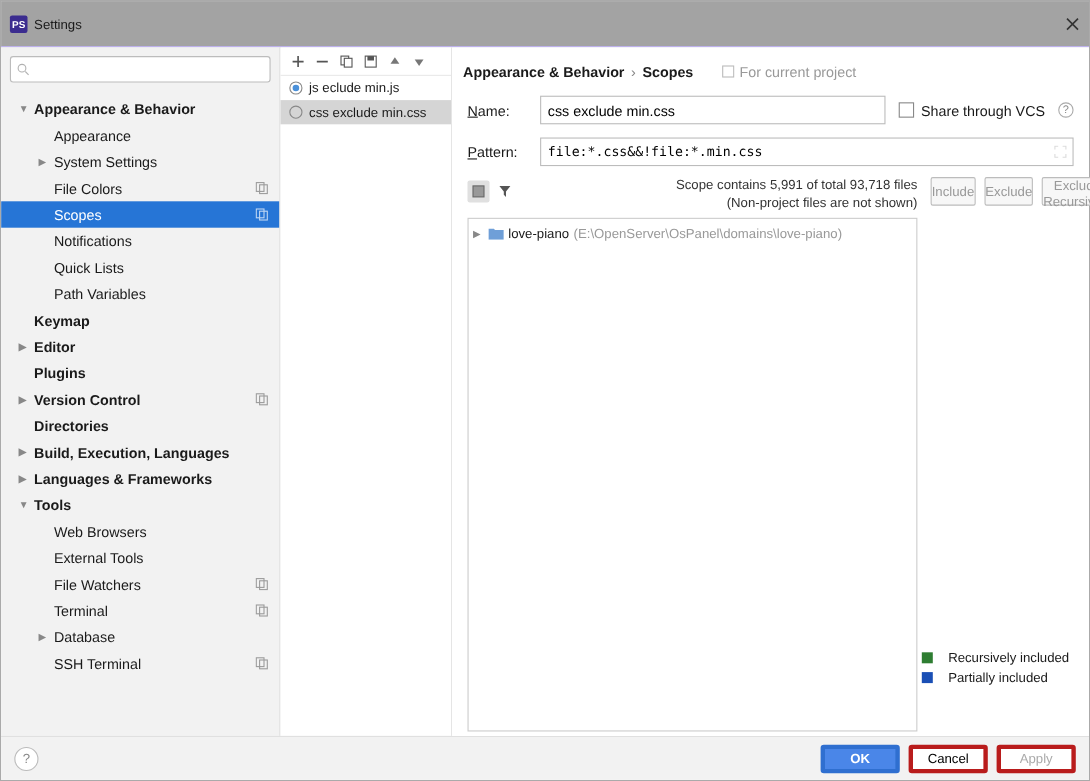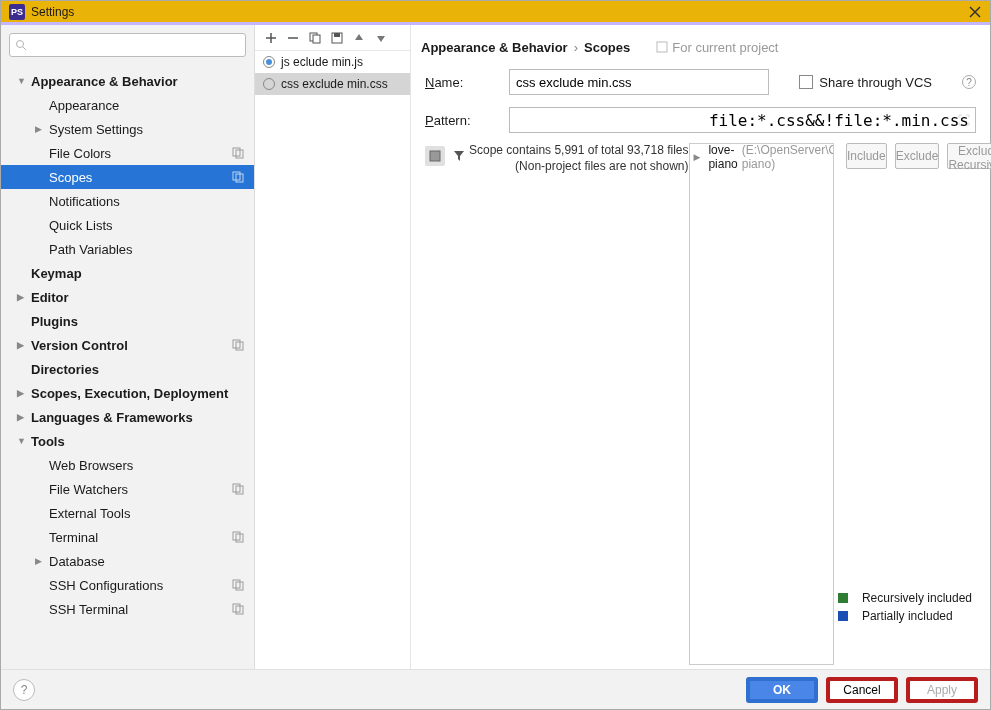--- a/index.html
+++ b/index.html
@@ -1,18 +1,18 @@
 <!DOCTYPE html>
 <html><head>
 <meta charset="utf-8">
 <style>
 * { box-sizing: border-box; margin: 0; padding: 0; }
 body { font-family: "Segoe UI", Arial, sans-serif; font-size: 12px; color: #1a1a1a; background: #f2f2f2; width: 991px; height: 710px; overflow: hidden; }
 .window { width: 991px; height: 710px; display: flex; flex-direction: column; background: #fff; border: 1px solid #aaa; }
-.titlebar { display: flex; align-items: center; height: 24px; padding: 0 8px; background: #eab308; border-bottom: 3px solid #c4b5fd; }
+.titlebar { display: flex; align-items: center; height: 42px; padding: 0 8px; background: #a3a3a3; border-bottom: 1px solid #c4b5fd; }
 .titlebar .app-icon { width: 16px; height: 16px; background: #3b2c8f; color: #fff; font-size: 9px; font-weight: bold; display: flex; align-items: center; justify-content: center; border-radius: 2px; margin-right: 6px; }
 .titlebar .title { flex: 1; font-size: 12px; }
 .titlebar .close { width: 14px; height: 14px; cursor: pointer; }
 .body { flex: 1; display: flex; min-height: 0; }
 .sidebar { width: 254px; background: #f2f2f2; display: flex; flex-direction: column; border-right: 1px solid #ddd; }
 .search-wrap { padding: 8px; }
 .search { width: 100%; height: 24px; border: 1px solid #bcbcbc; border-radius: 3px; padding: 0 6px 0 24px; background: #fff; }
 .search-wrap { position: relative; }
 .search-icon { position: absolute; left: 14px; top: 50%; transform: translateY(-50%); width: 12px; height: 12px; opacity: .5; }
 .tree { flex: 1; overflow-y: auto; padding-top: 4px; }
@@ -30,30 +30,30 @@
 .toolbar-sm { height: 26px; display: flex; align-items: center; padding: 0 6px; gap: 2px; border-bottom: 1px solid #e8e8e8; }
 .tb-btn { width: 20px; height: 20px; display: flex; align-items: center; justify-content: center; cursor: pointer; color: #6a6a6a; border-radius: 2px; }
 .list { flex: 1; }
 .list-item { height: 22px; display: flex; align-items: center; padding: 0 8px; gap: 6px; cursor: pointer; font-size: 12px; }
 .list-item.selected { background: #d5d5d5; }
 .radio { width: 12px; height: 12px; border: 1px solid #888; border-radius: 50%; display: inline-flex; align-items: center; justify-content: center; }
 .radio.on::after { content: ""; width: 6px; height: 6px; background: #4a90d9; border-radius: 50%; }
 .main { flex: 1; display: flex; flex-direction: column; background: #fff; min-width: 0; }
 .header-row { display: flex; align-items: center; padding: 6px 12px 0 0; }
 .header-row .breadcrumb { flex: 1; }
-.form-row { display: flex; align-items: center; padding: 6px 14px; gap: 30px; }
+.form-row { display: flex; align-items: center; padding: 6px 14px; gap: 12px; }
 .form-row .label { width: 54px; font-size: 13px; }
 .form-row .label .ul { text-decoration: underline; }
 .text-input { flex: 1; height: 26px; border: 1px solid #bcbcbc; padding: 0 6px; font-size: 13px; background: #fff; }
-.pattern-input { font-family: "Consolas", monospace; font-size: 16px; text-align: right; }
+.pattern-input { font-family: "Consolas", monospace; font-size: 12px; }
 .share { display: flex; align-items: center; gap: 6px; font-size: 13px; }
 .checkbox { width: 14px; height: 14px; border: 1px solid #888; background: #fff; }
 .help-icon { width: 14px; height: 14px; border: 1px solid #aaa; border-radius: 50%; font-size: 10px; display: flex; align-items: center; justify-content: center; color: #888; }
 .detail-body { flex: 1; display: flex; padding: 4px 14px; gap: 12px; min-height: 0; }
-.detail-left { flex: 1; display: flex; flex-direction: row; min-width: 0; }
+.detail-left { flex: 1; display: flex; flex-direction: column; min-width: 0; }
 .detail-toolbar { height: 26px; display: flex; align-items: center; gap: 4px; }
 .stats { text-align: right; font-size: 12px; color: #333; line-height: 1.3; margin-bottom: 6px; }
 .tree-view { flex: 1; border: 1px solid #ccc; padding: 4px; overflow: auto; font-size: 12px; }
 .tree-row { display: flex; align-items: center; gap: 4px; height: 18px; }
 .tree-row .arrow { color: #888; font-size: 9px; width: 10px; }
 .folder-icon { width: 14px; height: 11px; fill: #6f9fd8; }
 .tree-row .path { color: #999; }
 .detail-right { width: 130px; display: flex; flex-direction: row; gap: 8px; }
 .btn-outline { height: 26px; border: 1px solid #bcbcbc; background: #f7f7f7; color: #999; font-size: 12px; cursor: default; border-radius: 2px; }
 .legend { position: absolute; right: 18px; bottom: 44px; font-size: 12px; }
@@ -145,60 +145,53 @@
             <svg viewBox="0 0 12 12" class="badge-icon">
               <rect x="1" y="1" width="7" height="8" fill="none" stroke="currentColor"></rect>
               <rect x="4" y="3" width="7" height="8" fill="none" stroke="currentColor"></rect>
             </svg>
           </div>
           <div class="tree-item level1">
             <span>Directories</span>
           </div>
           <div class="tree-item level1">
             <span style="position: absolute; left: 16px; font-size: 9px; color: rgb(136, 136, 136);">▶</span>
-            <span>Scopes, Execution, Deployment</span>
+            <span>Build, Execution, Languages</span>
           </div>
           <div class="tree-item level1">
             <span style="position: absolute; left: 16px; font-size: 9px; color: rgb(136, 136, 136);">▶</span>
             <span>Languages &amp; Frameworks</span>
           </div>
           <div class="tree-item level1">
             <span style="position: absolute; left: 16px; font-size: 9px; color: rgb(136, 136, 136);">▼</span>
             <span>Tools</span>
           </div>
           <div class="tree-item level2">
             <span>Web Browsers</span>
           </div>
           <div class="tree-item level2">
+            <span>External Tools</span>
+          </div>
+          <div class="tree-item level2">
             <span>File Watchers</span>
             <svg viewBox="0 0 12 12" class="badge-icon">
               <rect x="1" y="1" width="7" height="8" fill="none" stroke="currentColor"></rect>
               <rect x="4" y="3" width="7" height="8" fill="none" stroke="currentColor"></rect>
             </svg>
-          </div>
-          <div class="tree-item level2">
-            <span>External Tools</span>
           </div>
           <div class="tree-item level2">
             <span>Terminal</span>
             <svg viewBox="0 0 12 12" class="badge-icon">
               <rect x="1" y="1" width="7" height="8" fill="none" stroke="currentColor"></rect>
               <rect x="4" y="3" width="7" height="8" fill="none" stroke="currentColor"></rect>
             </svg>
           </div>
           <div class="tree-item level2">
             <span style="position: absolute; left: 34px; font-size: 9px; color: rgb(136, 136, 136);">▶</span>
             <span>Database</span>
-          </div>
-          <div class="tree-item level2">
-            <span>SSH Configurations</span>
-            <svg viewBox="0 0 12 12" class="badge-icon">
-              <rect x="1" y="1" width="7" height="8" fill="none" stroke="currentColor"></rect>
-              <rect x="4" y="3" width="7" height="8" fill="none" stroke="currentColor"></rect>
-            </svg>
           </div>
           <div class="tree-item level2">
             <span>SSH Terminal</span>
             <svg viewBox="0 0 12 12" class="badge-icon">
               <rect x="1" y="1" width="7" height="8" fill="none" stroke="currentColor"></rect>
               <rect x="4" y="3" width="7" height="8" fill="none" stroke="currentColor"></rect>
             </svg>
           </div>
         </div>
     </div>

